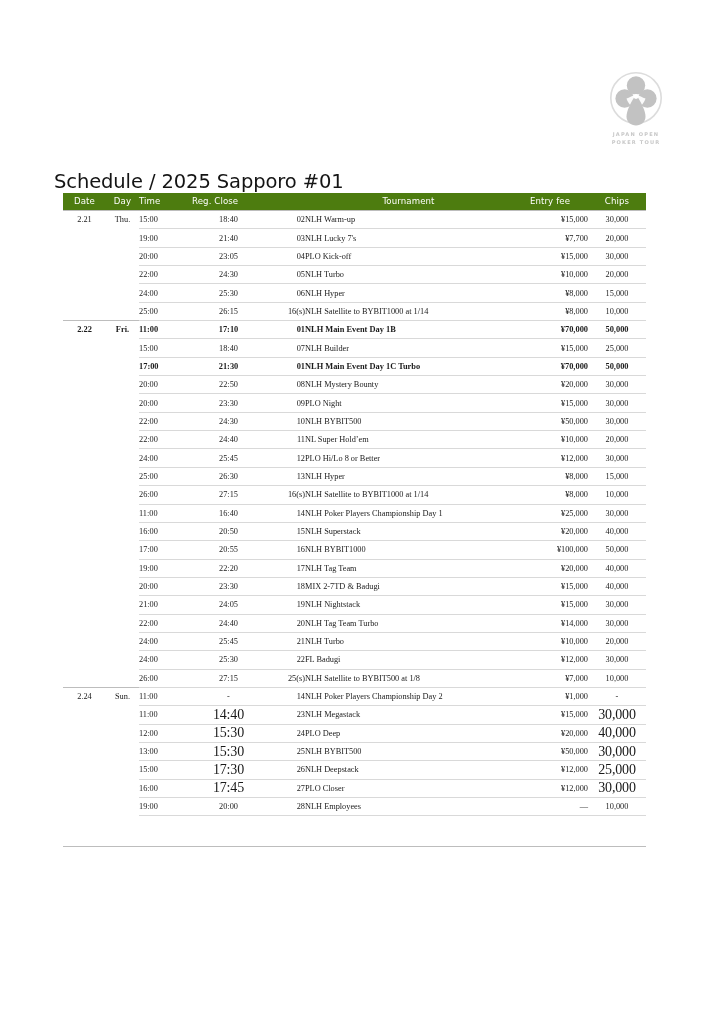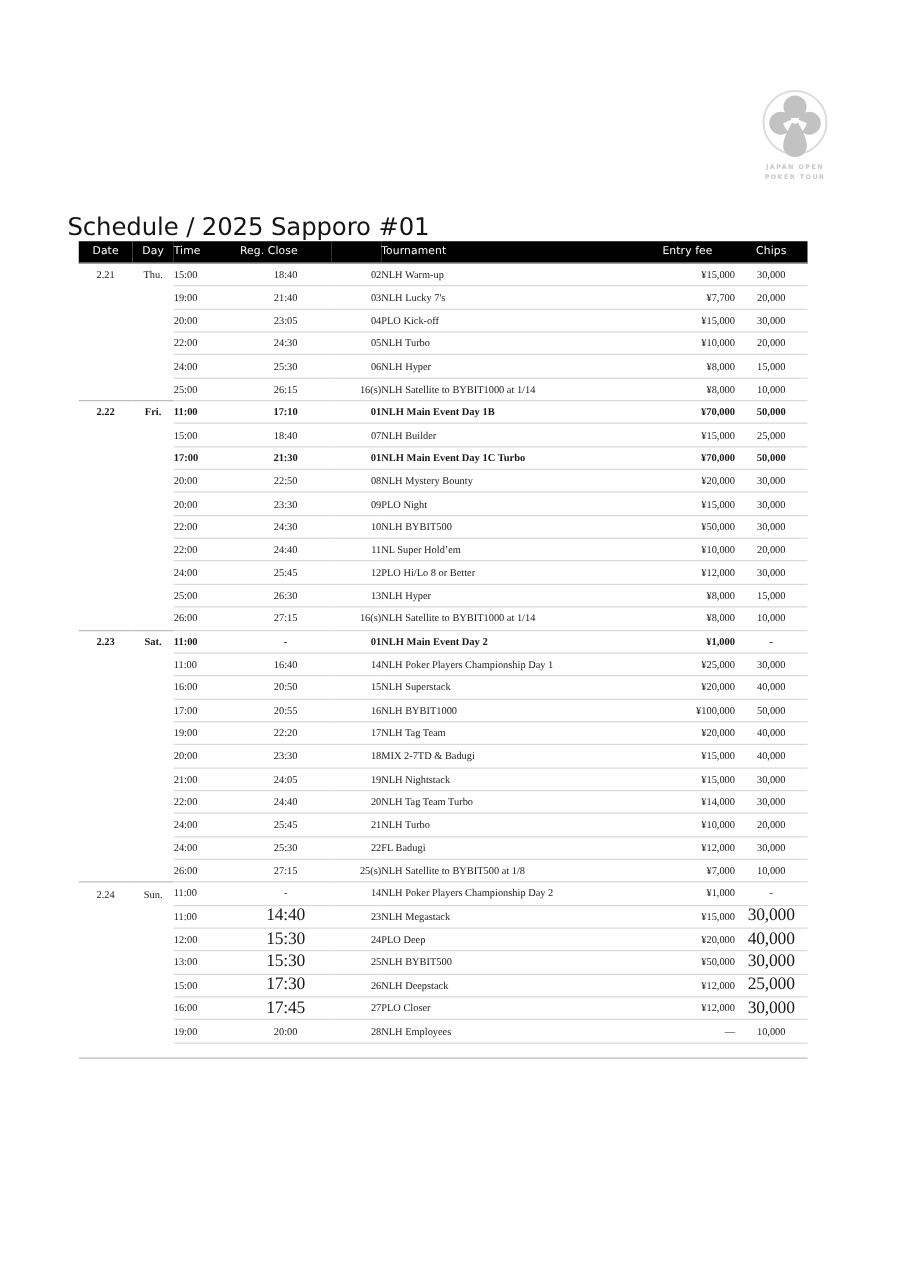--- a/index.html
+++ b/index.html
@@ -72,34 +72,34 @@
   col.c-day   { width: 33px; }
   col.c-time  { width: 53px; }
   col.c-reg   { width: 73px; }
   col.c-no    { width: 40px; }
   col.c-tour  { width: 207px; }
   col.c-fee   { width: 76px; }
   col.c-chips { width: 58px; }
 
   
   thead th {
-    background: #000000;
+    background: #4d7c0f;
     color: #ffffff;
     font-size: 8.6px;
     height: 17px;
     line-height: 17px;
     letter-spacing: 0.1px;
     margin-top: 45px;
   }
   th.h-date  { text-align: center; }
   th.h-day   { text-align: center; }
   th.h-time  { text-align: left; padding-left: 4px; }
   th.h-reg   { text-align: left; padding-left: 6px; }
   th.h-no    { text-align: left; }
-  th.h-tour  { text-align: left; }
+  th.h-tour  { text-align: center; }
   th.h-fee   { text-align: center; }
   th.h-chips { text-align: center; }
 
   
   tbody tr { height: 18.35px; font-family: Liberation Serif, serif; }
   tbody td {
     font-size: 8.3px;
     color: #1a1a1a;
     border-bottom: 0.8px solid #d9d9d9;
   }
@@ -336,30 +336,20 @@
         <tr>
           <td class="c-date"></td>
           <td class="c-day"></td>
           <td class="c-time">26:00</td>
           <td class="c-reg">27:15</td>
           <td class="c-no">16(s)</td>
           <td class="c-tour">NLH Satellite to BYBIT1000 at 1/14</td>
           <td class="c-fee">¥8,000</td>
           <td class="c-chips">10,000</td>
         </tr>
-        <tr class="group-start bold">
-          <td class="c-date">2.23</td>
-          <td class="c-day">Sat.</td>
-          <td class="c-time">11:00</td>
-          <td class="c-reg">-</td>
-          <td class="c-no">01</td>
-          <td class="c-tour">NLH Main Event Day 2</td>
-          <td class="c-fee">¥1,000</td>
-          <td class="c-chips">-</td>
-        </tr>
         <tr>
           <td class="c-date"></td>
           <td class="c-day"></td>
           <td class="c-time">11:00</td>
           <td class="c-reg">16:40</td>
           <td class="c-no">14</td>
           <td class="c-tour">NLH Poker Players Championship Day 1</td>
           <td class="c-fee">¥25,000</td>
           <td class="c-chips">30,000</td>
         </tr>

